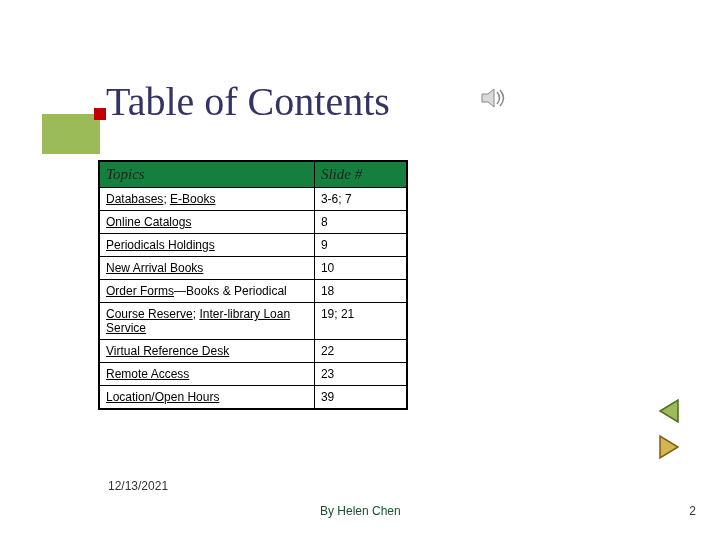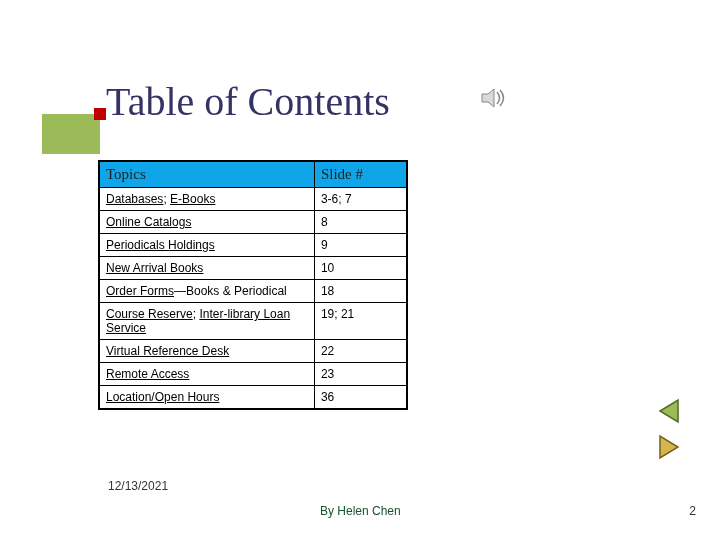--- a/index.html
+++ b/index.html
@@ -59,21 +59,22 @@
     padding: 4px 6px;
     text-align: left;
     font-size: 12px;
     vertical-align: top;
   }
   th {
     font-family: Georgia, 'Times New Roman', serif;
     font-size: 15px;
     font-weight: normal;
     color: #222;
-    background: #0ea5e9;
+    background: #15803d;
+    font-style: italic;
   }
   th:first-child, td:first-child { width: 70%; }
   th:last-child, td:last-child { width: 30%; }
   .link {
     text-decoration: underline;
     color: #000;
     cursor: pointer;
   }
   .footer-date {
     position: absolute;
@@ -161,21 +162,21 @@
         <tr>
           <td><span class="link">Virtual Reference Desk</span></td>
           <td>22</td>
         </tr>
         <tr>
           <td><span class="link">Remote  Access</span></td>
           <td>23</td>
         </tr>
         <tr>
           <td><span class="link">Location/Open Hours</span></td>
-          <td>36</td>
+          <td>39</td>
         </tr>
       </tbody>
   </table>
 </div>
 
 <div class="nav-right">
   <div class="nav-btn">
     <svg viewBox="0 0 30 30" width="30" height="30">
       <polygon points="24,4 24,26 6,15" fill="#9BBB59" stroke="#4E6B1F" stroke-width="1.5"></polygon>
     </svg>

